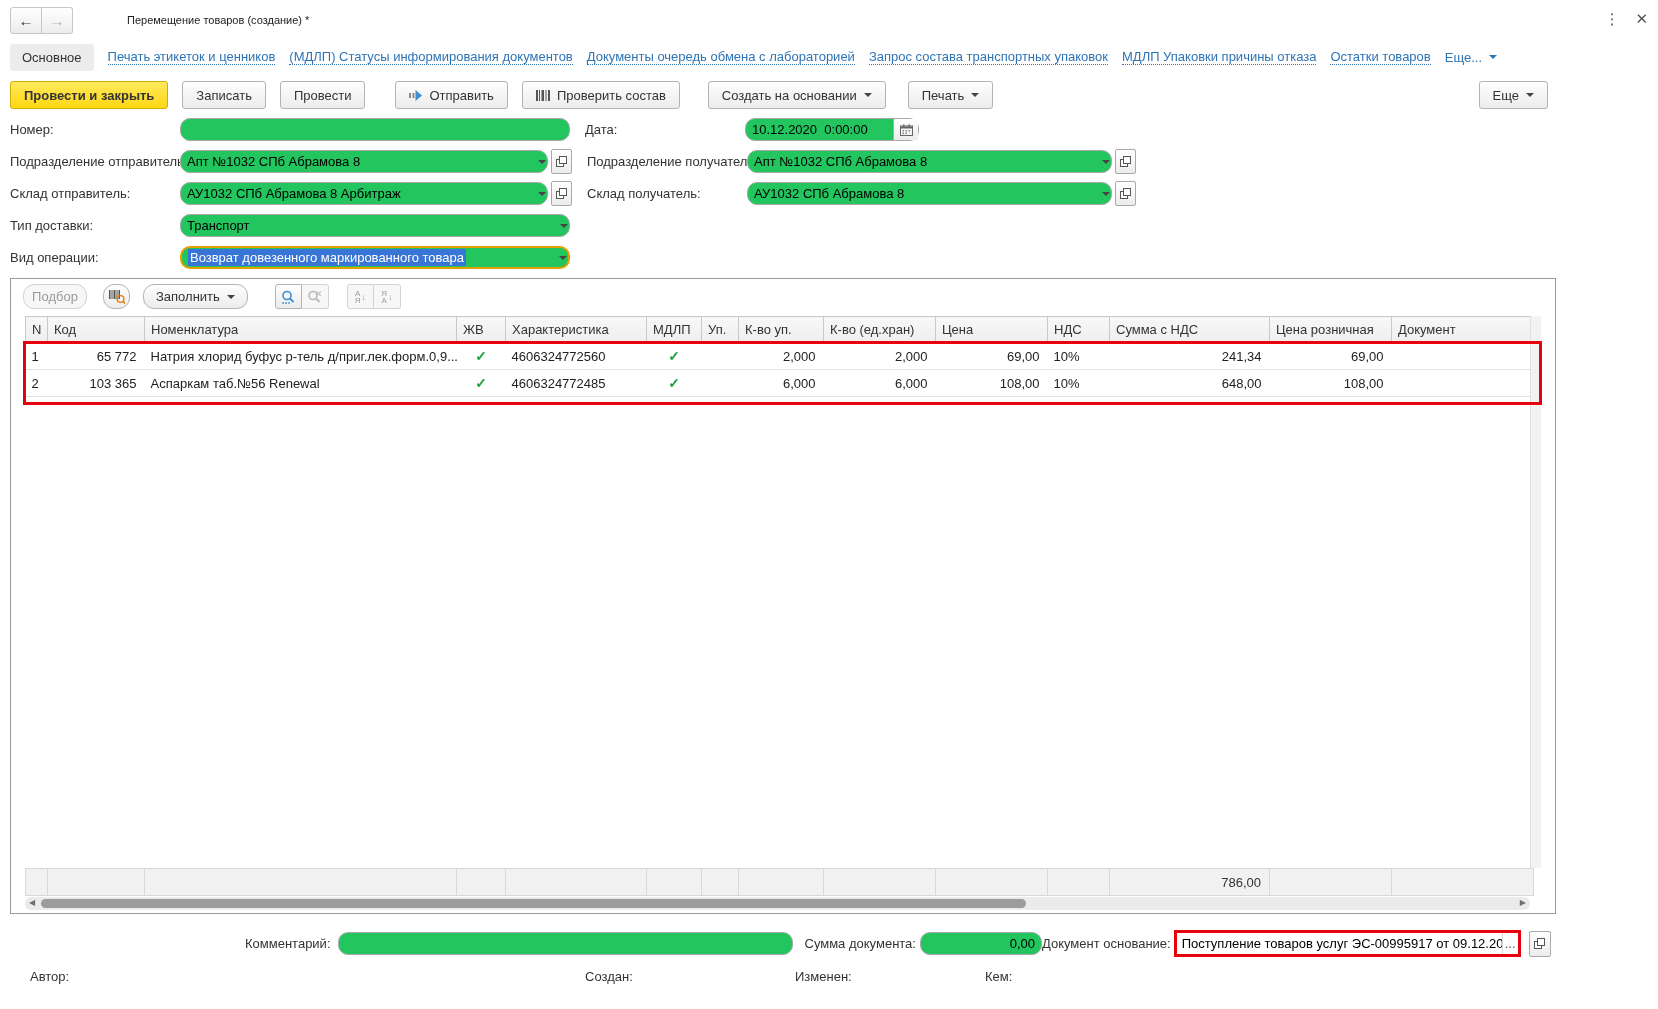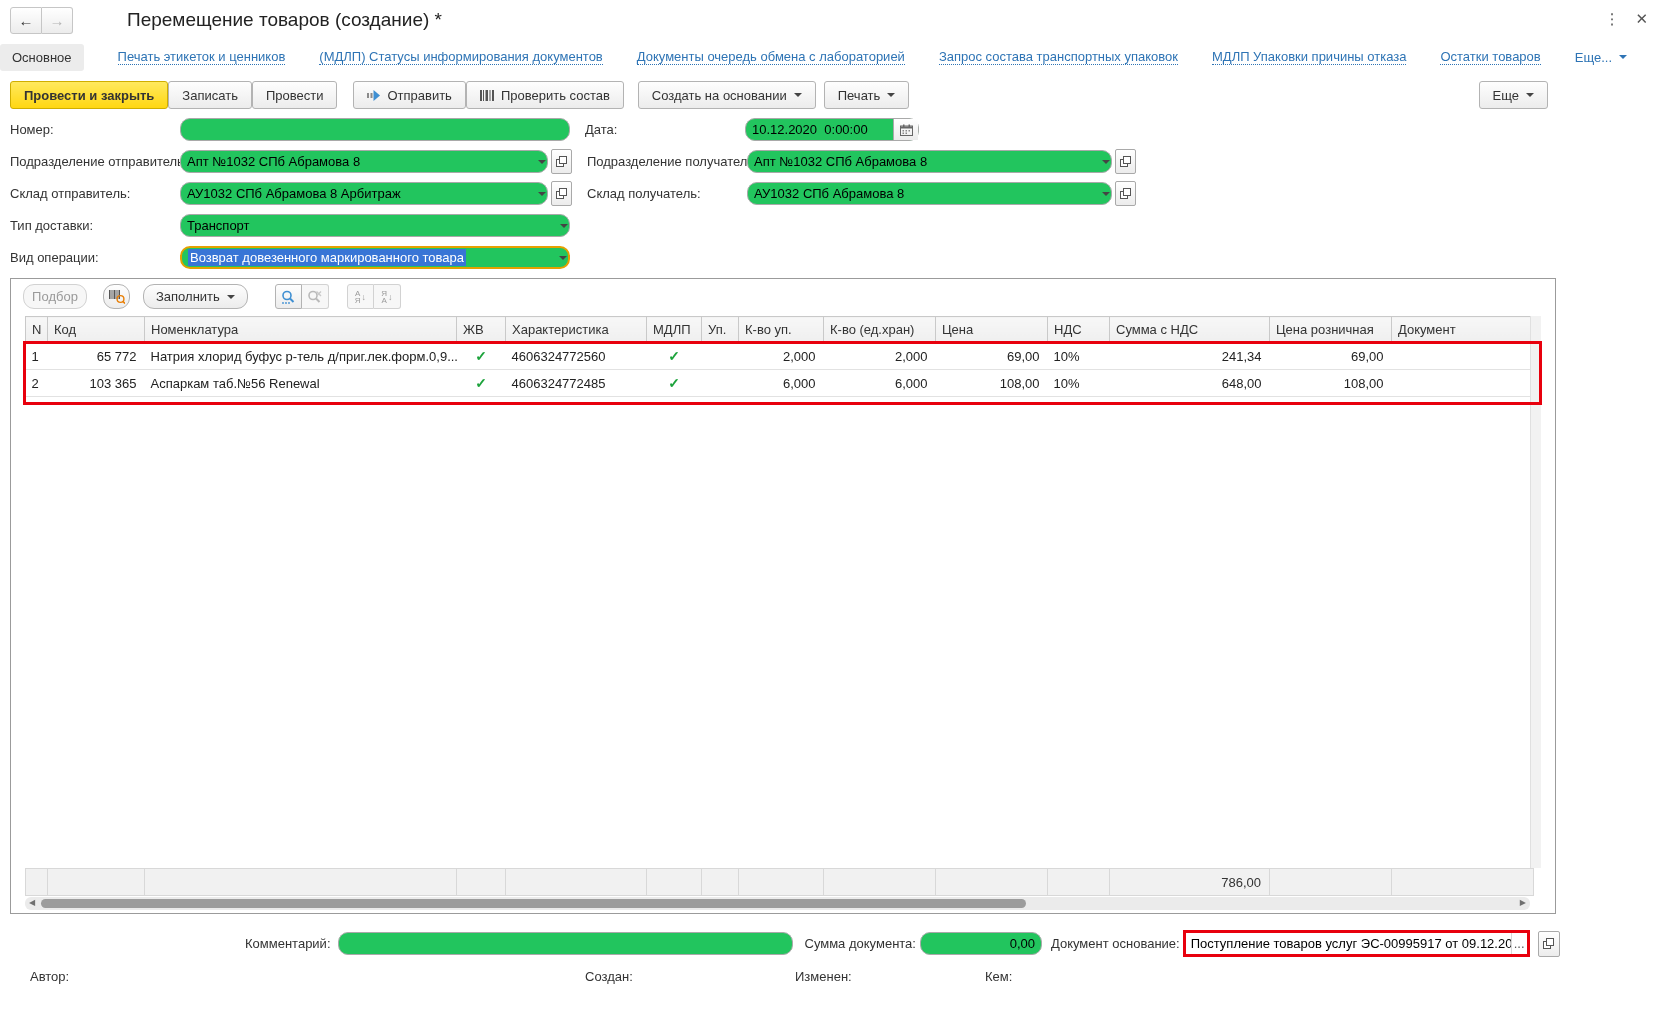--- a/index.html
+++ b/index.html
@@ -6,35 +6,35 @@
   .window{position:relative;width:1658px;height:1009px;overflow:hidden;background:#fff;
           font-family:"Liberation Sans",sans-serif;font-size:13px;color:#333;}
 
   
   .titlebar{height:40px;display:flex;align-items:center;padding-left:10px;position:relative;}
   .navbtns{display:flex;}
   .navbtn{width:30px;height:25px;border:1px solid #c6c6c6;background:linear-gradient(#fff,#ececec);
           display:flex;align-items:center;justify-content:center;font-size:15px;color:#333;cursor:pointer;}
   .navbtn.first{border-radius:3px 0 0 3px;}
   .navbtn.last{border-radius:0 3px 3px 0;border-left:none;color:#b5b5b5;}
-  .title{margin-left:54px;font-size:19px;color:#222;white-space:nowrap;}
+  .title{margin-left:54px;font-size:11px;color:#222;white-space:nowrap;}
   .winctl{position:absolute;right:10px;top:10px;display:flex;gap:16px;color:#555;font-size:15px;}
   .winctl span{cursor:pointer;}
 
   
-  .navrow{height:34px;display:flex;align-items:center;gap:34px;}
+  .navrow{height:34px;display:flex;align-items:center;padding-left:10px;gap:14px;}
   .chip{background:#ececec;border-radius:3px;padding:6px 12px;color:#333;}
   .navlink{color:#2e74b5;border-bottom:1px dotted #2e74b5;cursor:pointer;white-space:nowrap;}
   .navmore{color:#2e74b5;display:flex;align-items:center;cursor:pointer;}
   .car{width:0;height:0;border-left:4px solid transparent;border-right:4px solid transparent;
        border-top:4px solid #444;margin-left:7px;}
   .car.blue{border-top-color:#2e74b5;}
 
   
-  .toolbar{margin-top:6px;height:30px;display:flex;align-items:center;padding-left:10px;}
+  .toolbar{margin-top:6px;height:30px;display:flex;align-items:center;gap:14px;padding-left:10px;}
   .btn{display:inline-flex;align-items:center;height:26px;padding:0 13px;border:1px solid #b3b3b3;
        border-radius:3px;background:linear-gradient(#fefefe,#ececec);color:#333;cursor:pointer;white-space:nowrap;}
   .btn.yellow{background:linear-gradient(#ffe95e,#ffd712);border-color:#cfae00;font-weight:bold;}
   .btn .ic{margin-right:7px;display:inline-flex;}
   .spacer{flex:1;}
   .btn.rightmost{margin-right:110px;}
 
   
   .form{padding:8px 0 0 10px;}
   .frow{display:flex;align-items:center;height:23px;margin-bottom:9px;}
@@ -498,21 +498,21 @@
   <div class="footrow">
     <div style="width:245px;"></div>
     <div class="flabel">Комментарий:</div>
     <div class="fld" style="width:455px;margin-left:7px;">
       <div class="txt"></div>
     </div>
     <div class="flabel" style="margin-left:12px;">Сумма документа:</div>
     <div class="fld" style="width:122px;margin-left:4px;">
       <div class="txt" style="justify-content:flex-end;">0,00</div>
     </div>
-    <div class="flabel" style="margin-left:9px;">Документ основание:</div>
+    <div class="flabel" style="">Документ основание:</div>
     <div class="basis" style="margin-left:3px;">
       <div class="txt">Поступление товаров услуг ЭС-00995917 от 09.12.2020 16:5</div>
       <div class="dots">...</div>
     </div>
     <div class="openbtn" style="margin-left:8px;height:24px;width:20px;">
       <span>
           <svg width="11" height="11" viewBox="0 0 11 11">
             <rect x="0.5" y="3.5" width="7" height="7" fill="#fff" stroke="#555"></rect>
             <rect x="3.5" y="0.5" width="7" height="7" fill="#fff" stroke="#555"></rect>
           </svg>

